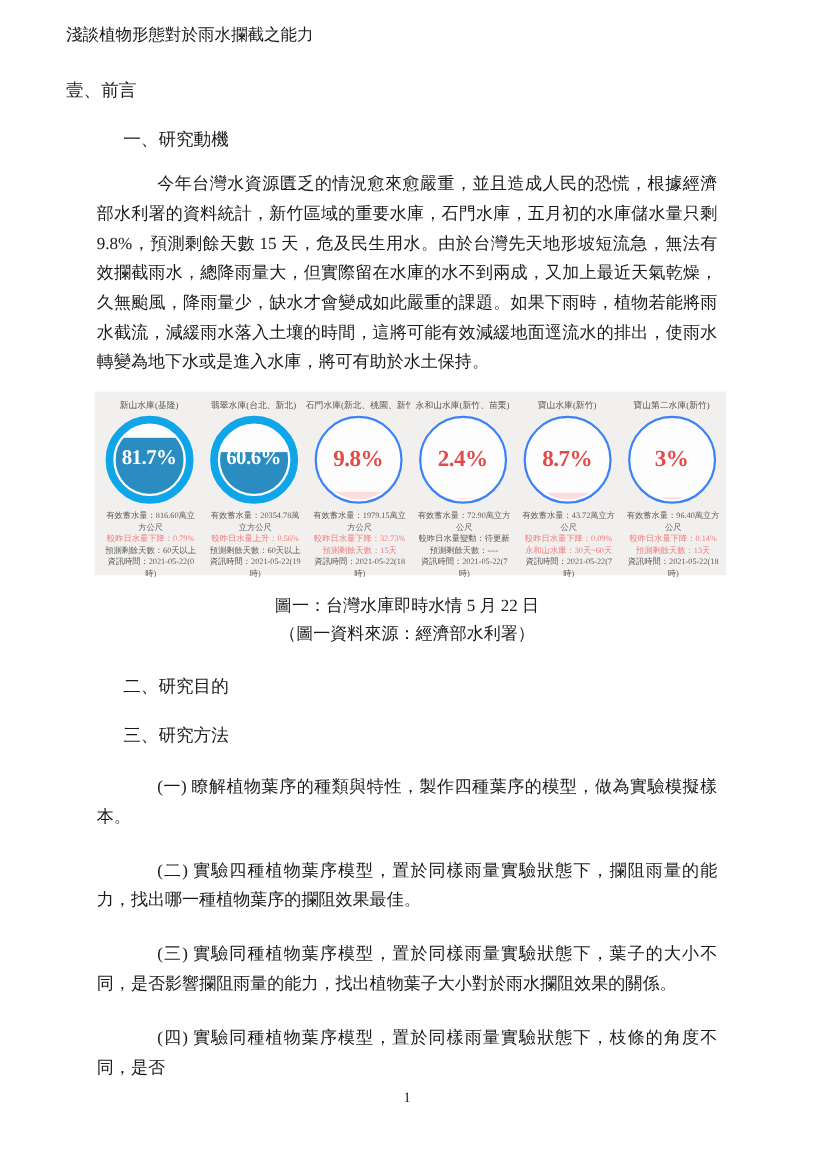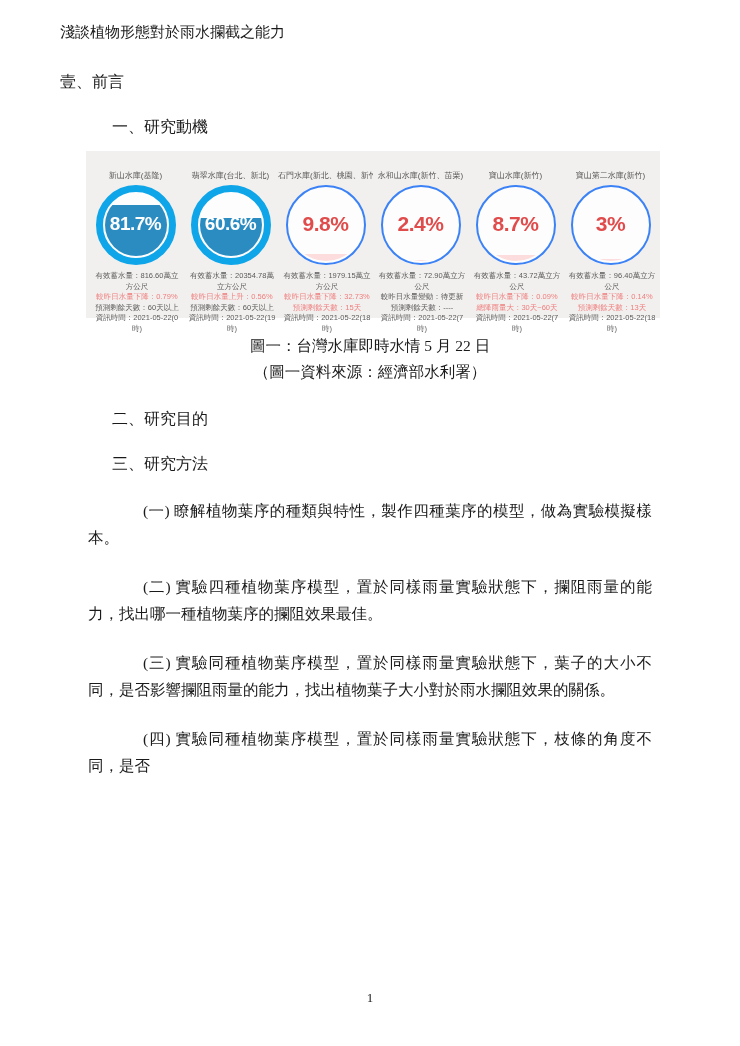--- a/index.html
+++ b/index.html
@@ -38,23 +38,23 @@
     text-indent:55px;
   }
   
   .figure{
     margin-top:13px;
     margin-left:26px;
     width:574px;
     height:167px;
     background:#f2f0ee;
     display:flex;
-    padding:20px 2px 0 2px;
+    padding:8px 2px 0 2px;
     box-sizing:border-box;
-    font-family:Liberation Sans, sans-serif;
+    font-family:Liberation Serif, serif;
   }
   .card{
     width:95px;
     flex:0 0 95px;
     text-align:center;
   }
   .card-title{
     font-size:8px;
     color:#555;
     line-height:10px;
@@ -124,20 +124,21 @@
 <body>
 
 <div class="page">
 
   <div class="doc-title">淺談植物形態對於雨水攔截之能力</div>
 
   <div class="h1">壹、前言</div>
 
   <div class="h2">一、研究動機</div>
 
+  <div class="para">今年台灣水資源匱乏的情況愈來愈嚴重，並且造成人民的恐慌，根據經濟部水利署的資料統計，新竹區域的重要水庫，石門水庫，五月初的水庫儲水量只剩9.8%，預測剩餘天數 15 天，危及民生用水。由於台灣先天地形坡短流急，無法有效攔截雨水，總降雨量大，但實際留在水庫的水不到兩成，又加上最近天氣乾燥，久無颱風，降雨量少，缺水才會變成如此嚴重的課題。如果下雨時，植物若能將雨水截流，減緩雨水落入土壤的時間，這將可能有效減緩地面逕流水的排出，使雨水轉變為地下水或是進入水庫，將可有助於水土保持。</div>
 
   <div class="figure">
 
     <div style="display:contents"><div class="card">
           <div class="card-title">新山水庫(基隆)</div>
           <div class="circle blue">
             <div class="circle-inner">
               <div class="water blue" style="height: 82%;"></div>
             </div>
             <div class="pct blue">81.7%</div>
@@ -194,21 +195,21 @@
           <div class="card-title">寶山水庫(新竹)</div>
           <div class="circle red">
             <div class="circle-inner">
               <div class="water red" style="height: 9%;"></div>
             </div>
             <div class="pct red">8.7%</div>
           </div>
           <div class="details">
             <div class="dline gray">有效蓄水量：43.72萬立方公尺</div>
             <div class="dline red">較昨日水量下降：0.09%</div>
-            <div class="dline red">總降雨量大：30天~60天</div>
+            <div class="dline red">永和山水庫：30天~60天</div>
             <div class="dline gray">資訊時間：2021-05-22(7時)</div>
           </div>
         </div><div class="card">
           <div class="card-title">寶山第二水庫(新竹)</div>
           <div class="circle red">
             <div class="circle-inner">
               <div class="water red" style="height: 3%;"></div>
             </div>
             <div class="pct red">3%</div>
           </div>

